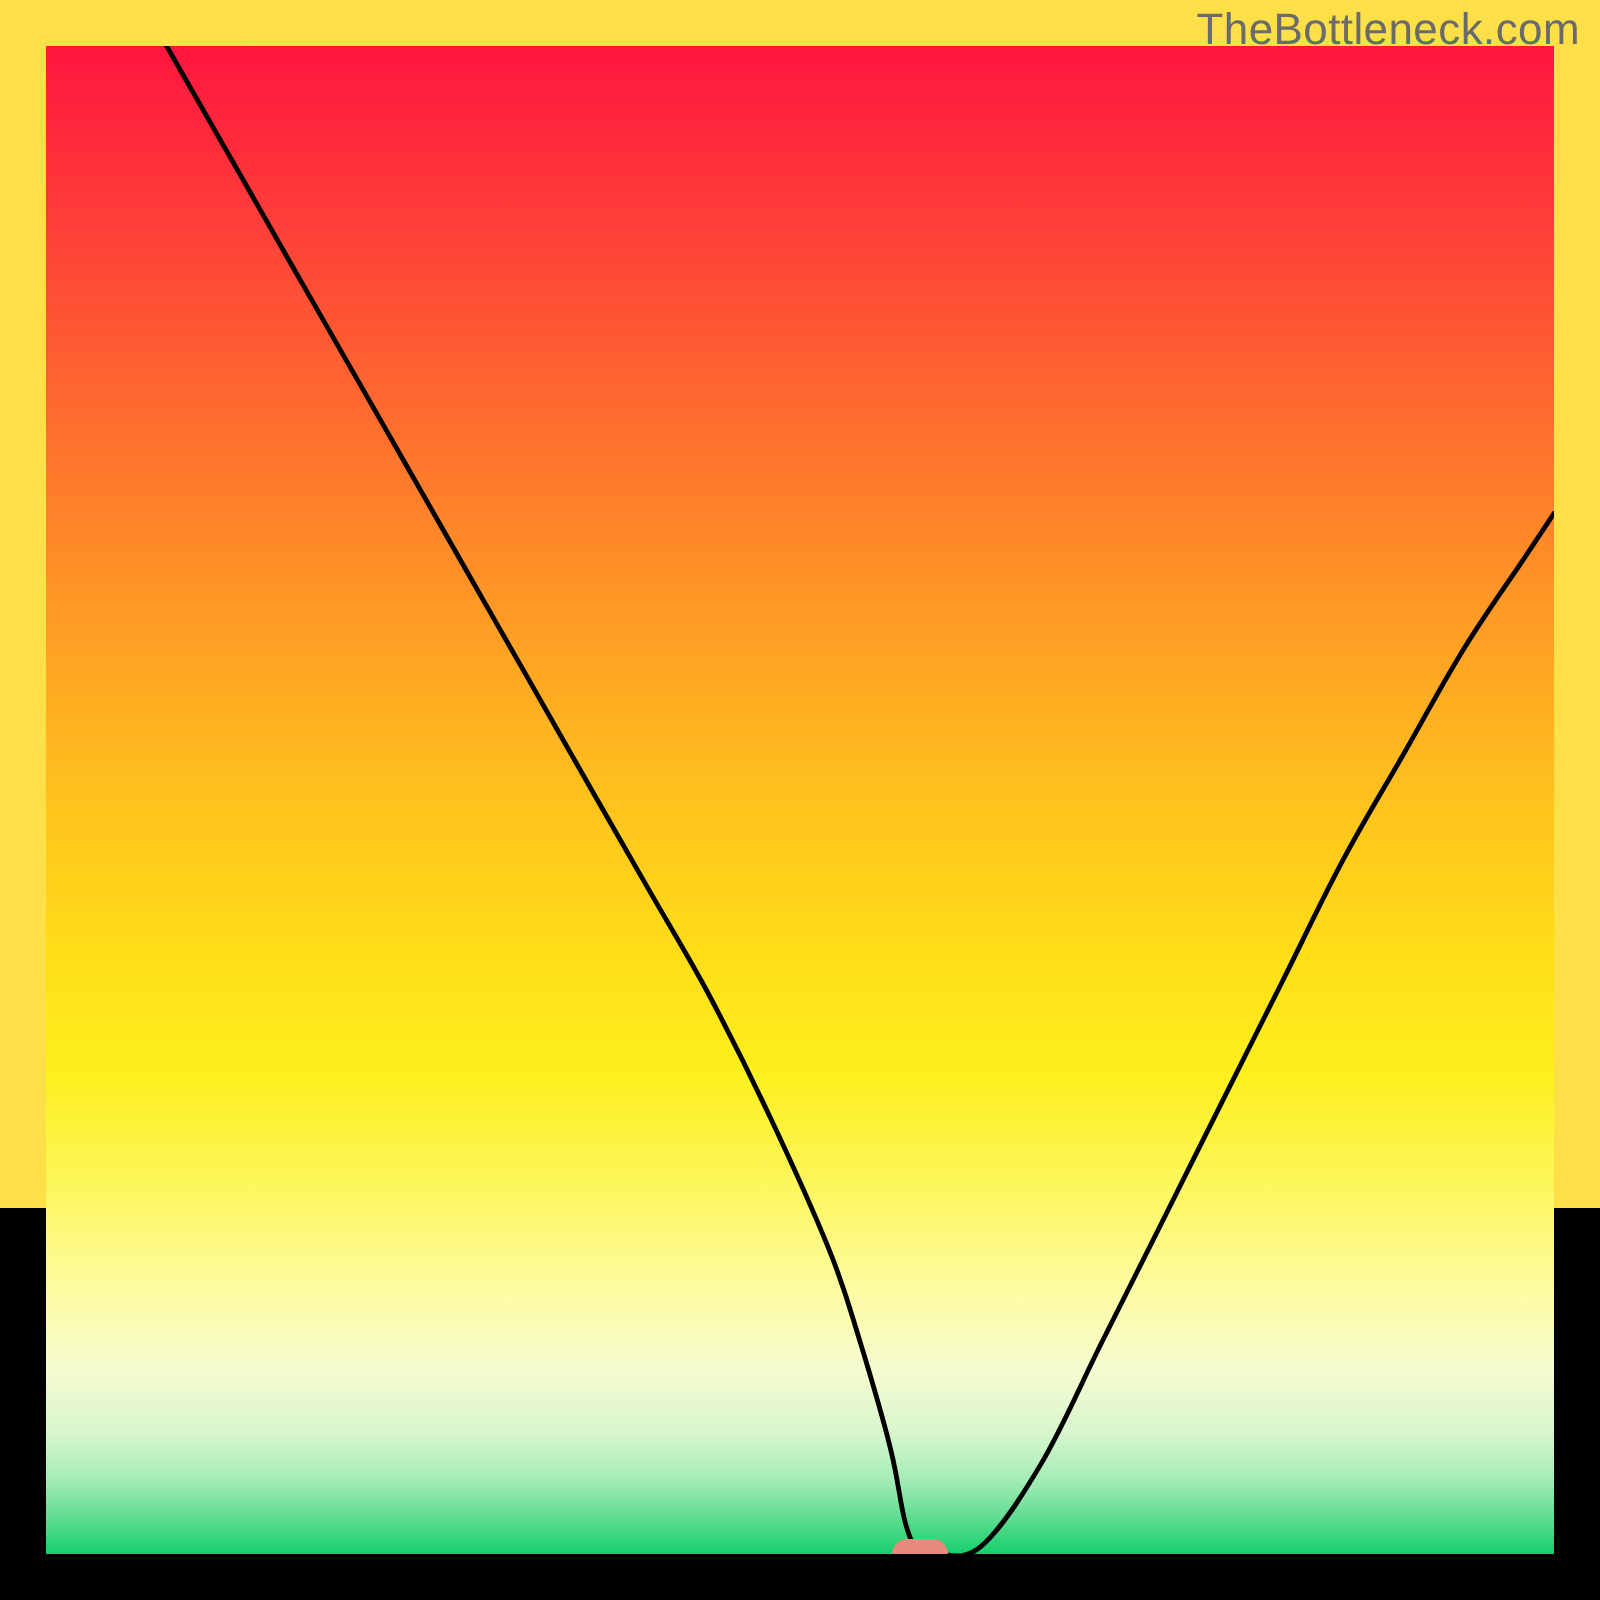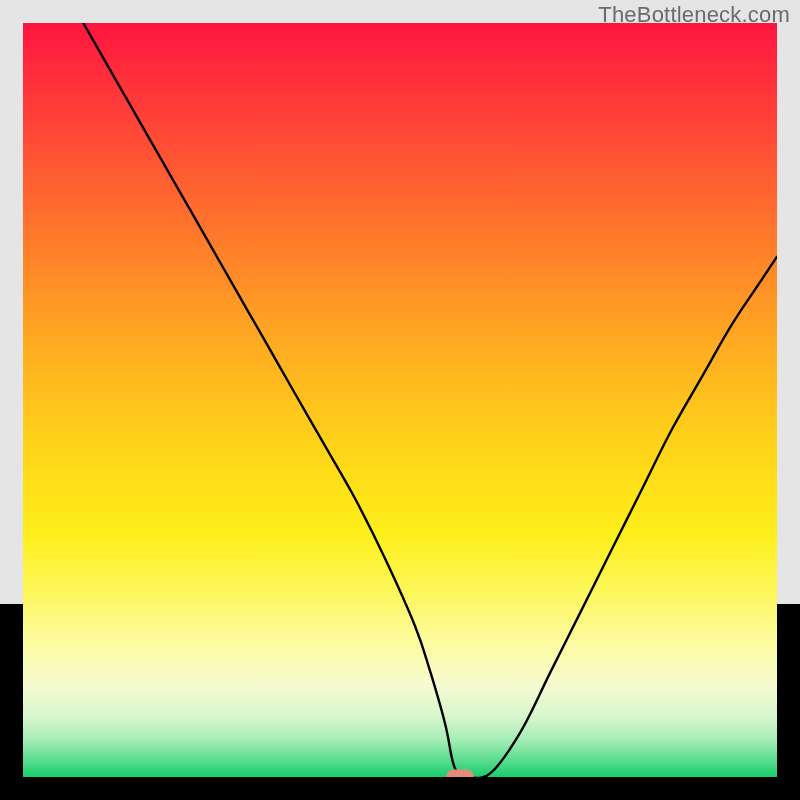--- a/index.html
+++ b/index.html
@@ -8,21 +8,21 @@
     width: 800px;
     height: 800px;
     background: #000;
     overflow: hidden;
     font-family: Arial, Helvetica, sans-serif;
   }
   .frame {
     position: relative;
     width: 800px;
     height: 604px;
-    background: #e5e5e5;
+    background: #fde047;
   }
   .watermark {
     position: absolute;
     top: 2px;
     right: 10px;
     color: #6b6b6b;
     font-size: 22px;
     font-weight: 500;
     letter-spacing: 0.2px;
     z-index: 20;

